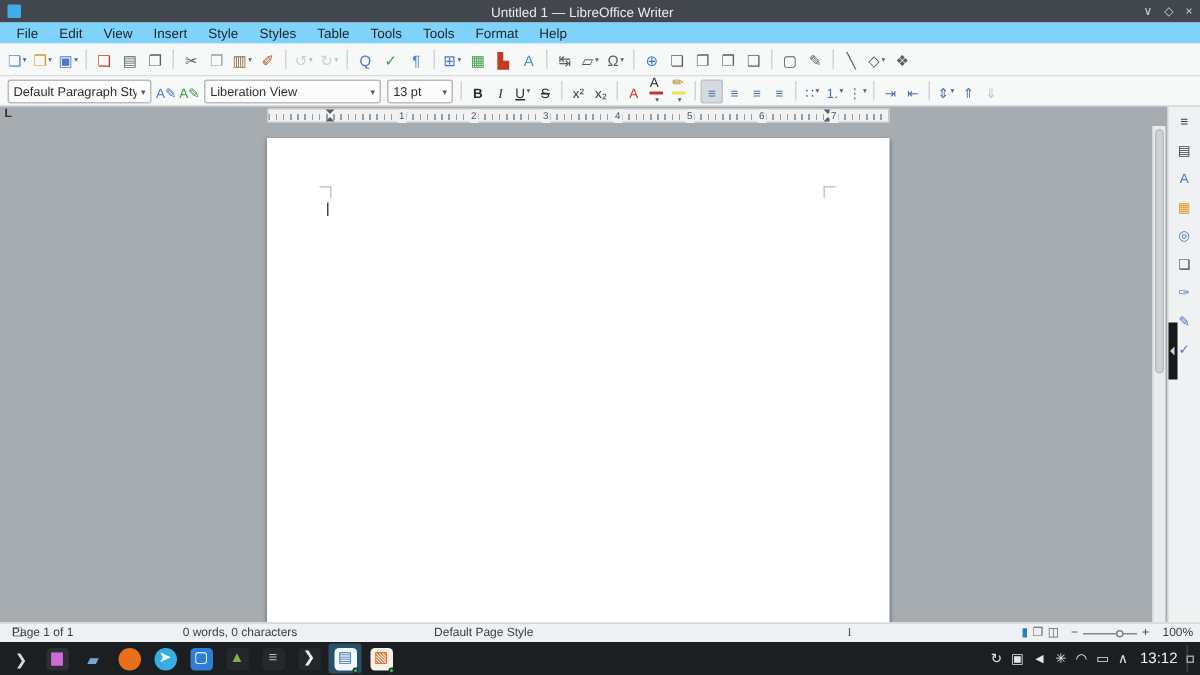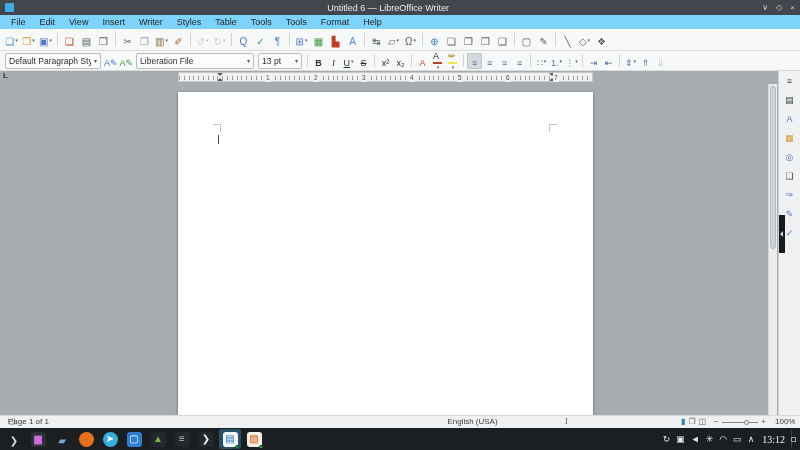--- a/index.html
+++ b/index.html
@@ -81,43 +81,43 @@
   
   .taskbar{height:22px;background:#1c1f22;display:flex;align-items:center;padding:0 3px;gap:2px;}
   .task{width:22px;height:20px;display:flex;align-items:center;justify-content:center;border-radius:2px;position:relative;flex:0 0 auto;}
   .taskactive{background:rgba(61,174,233,.35);}
   .task .tglyph{font-size:10px;line-height:1;}
   .task .tile{width:15px;height:15px;border-radius:3px;display:flex;align-items:center;justify-content:center;}
   .task .circ{border-radius:50%;}
   .rundot{position:absolute;right:2px;bottom:0px;width:4px;height:4px;border-radius:2px;background:#2ecc71;border:1px solid #17321f;}
   .tray{margin-left:auto;display:flex;align-items:center;gap:6px;padding-right:4px;}
   .tray .ticon{font-size:9px;color:#e2e6e9;line-height:22px;}
-  .clock{font-size:10px;color:#f2f4f5;margin-left:2px;font-family:Liberation Serif, serif;}
+  .clock{font-size:10px;color:#f2f4f5;margin-left:2px;}
   .showdesk{width:6px;height:18px;border-left:1px solid #3a3f44;margin-left:4px;position:relative;}
   .showdesk::after{content:"";position:absolute;right:1px;top:7px;width:3px;height:3px;border:1px solid #9aa0a5;}
 </style>
 </head>
 <body>
 
 <div class="titlebar">
   <span class="appicon"></span>
-  <span class="title">Untitled 6 — LibreOffice Writer</span>
+  <span class="title">Untitled 1 — LibreOffice Writer</span>
   <span class="wctrl">
       <span>∨</span>
       <span>◇</span>
       <span>×</span>
     </span>
 </div>
 
 <div class="menubar">
     <span class="menu-item">File</span>
     <span class="menu-item">Edit</span>
     <span class="menu-item">View</span>
     <span class="menu-item">Insert</span>
-    <span class="menu-item">Writer</span>
+    <span class="menu-item">Style</span>
     <span class="menu-item">Styles</span>
     <span class="menu-item">Table</span>
     <span class="menu-item">Tools</span>
     <span class="menu-item">Tools</span>
     <span class="menu-item">Format</span>
     <span class="menu-item">Help</span>
   </div>
 
 <div class="toolbar">
     <div class="tbtn">
@@ -241,21 +241,21 @@
       <span class="cval">Default Paragraph Style</span>
       <span class="carrow">▾</span>
     </div>
     <div class="tbtn">
       <span><span class="glyph" style="color: rgb(78, 118, 201);">A✎</span></span>
     </div>
     <div class="tbtn">
       <span><span class="glyph" style="color: rgb(63, 155, 70);">A✎</span></span>
     </div>
     <div class="combo" style="width: 118px;">
-      <span class="cval">Liberation File</span>
+      <span class="cval">Liberation View</span>
       <span class="carrow">▾</span>
     </div>
     <div class="combo" style="width: 44px;">
       <span class="cval">13 pt</span>
       <span class="carrow">▾</span>
     </div>
     <span class="sep"></span>
     <div class="tbtn">
       <span><span class="glyph ts-bold" style="color: rgb(43, 46, 49);">B</span></span>
     </div>
@@ -398,21 +398,22 @@
       <div class="sbtn">
         <span style="color: rgb(78, 118, 201);">✓</span>
       </div>
     </div>
   <div class="grip"></div>
 </div>
 
 <div class="statusbar">
   <span class="s" style="left:8px;color:#7a7f84">❏</span>
   <span class="s" style="left:8px">Page 1 of 1</span>
-  <span class="s" style="left:410px;width:125px;text-align:center">English (USA)</span>
+  <span class="s" style="left:100px;width:120px;text-align:center">0 words, 0 characters</span>
+  <span class="s" style="left:260px;width:125px;text-align:center">Default Page Style</span>
   <span class="s" style="left:565px;color:#55585b;font-family:'Liberation Serif',serif">I</span>
   <span class="vicons">
       <span class="vact">▮</span>
       <span>❐</span>
       <span>◫</span>
     </span>
   <span class="zoomslider">
     <span class="zsign">−</span>
     <span class="ztrack">
         <span class="zknob"></span>

